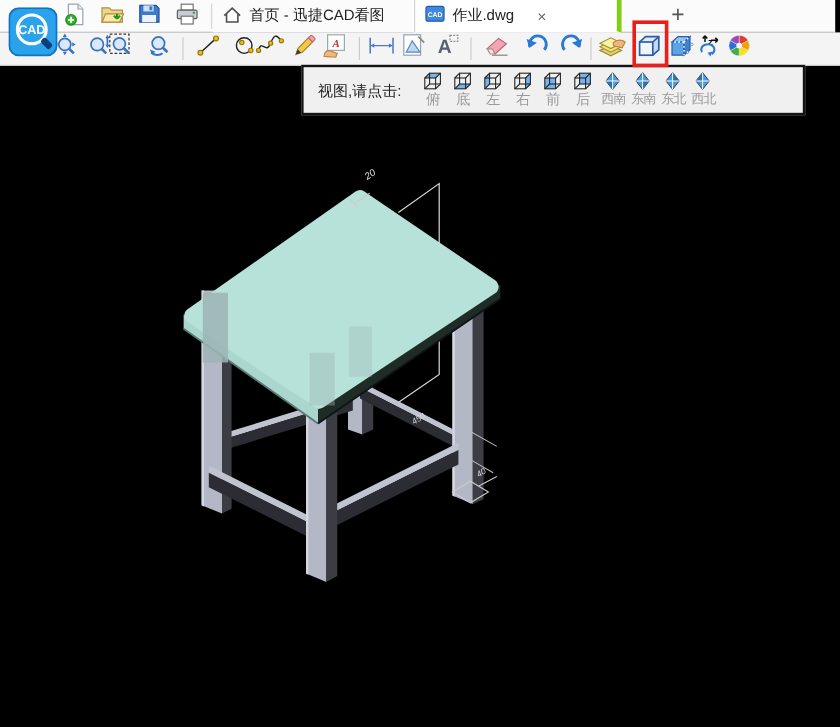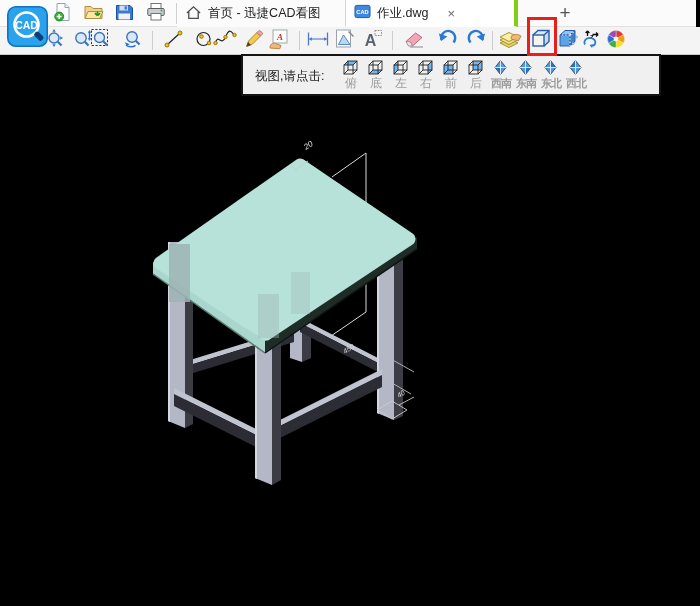--- a/index.html
+++ b/index.html
@@ -18,27 +18,27 @@
   .tab .close { margin-left:10px; color:#666; font-size:13px; line-height:13px; width:14px; text-align:center; cursor:pointer; }
   .newtab { position:absolute; left:553px; top:2px; width:24px; height:23px; color:#555; font-size:19px; line-height:22px; text-align:center; cursor:pointer; }
 
   
   .toolbar { position:absolute; left:0; top:27px; width:700px; height:28px; background:#f4f4f4; border-bottom:1px solid #c9c9c9; z-index:4; }
   .tbtn { position:absolute; top:2px; width:23px; height:23px; display:flex; align-items:center; justify-content:center; cursor:pointer; }
   .vsep { position:absolute; top:4px; width:1px; height:19px; background:#cccccc; }
   .redbox { position:absolute; left:527px; top:17px; width:30px; height:39px; border:3px solid #e8201c; z-index:20; pointer-events:none; }
 
   
-  .viewpanel { position:absolute; left:241px; top:54px; width:420px; height:42px; background:#f0f0f0; border:2px solid #141414; z-index:15; display:flex; align-items:stretch; }
+  .viewpanel { position:absolute; left:251px; top:54px; width:420px; height:42px; background:#f0f0f0; border:2px solid #141414; z-index:15; display:flex; align-items:stretch; }
   .vp-label { font-size:12.5px; color:#222; line-height:40px; padding-left:12px; white-space:nowrap; }
   .vp-items { display:flex; margin-left:14px; }
   .vp-item { width:25px; display:flex; flex-direction:column; align-items:center; padding-top:3px; cursor:pointer; }
   .vp-item .vicon { width:17px; height:17px; }
   .vp-item .vlabel { font-size:12px; color:#9b9b9b; line-height:15px; white-space:nowrap; }
-  .vp-item .vlabel.small { font-size:11px; letter-spacing:-1px;font-weight:bold; }
+  .vp-item .vlabel.small { font-size:11px; letter-spacing:-1px; }
 
   
   .canvas { position:absolute; left:0; top:54px; width:700px; height:552px; background:#000; z-index:1; }
 </style>
 </head>
 <body>
 
 <div class="window">
 
   <div class="titlebar">

